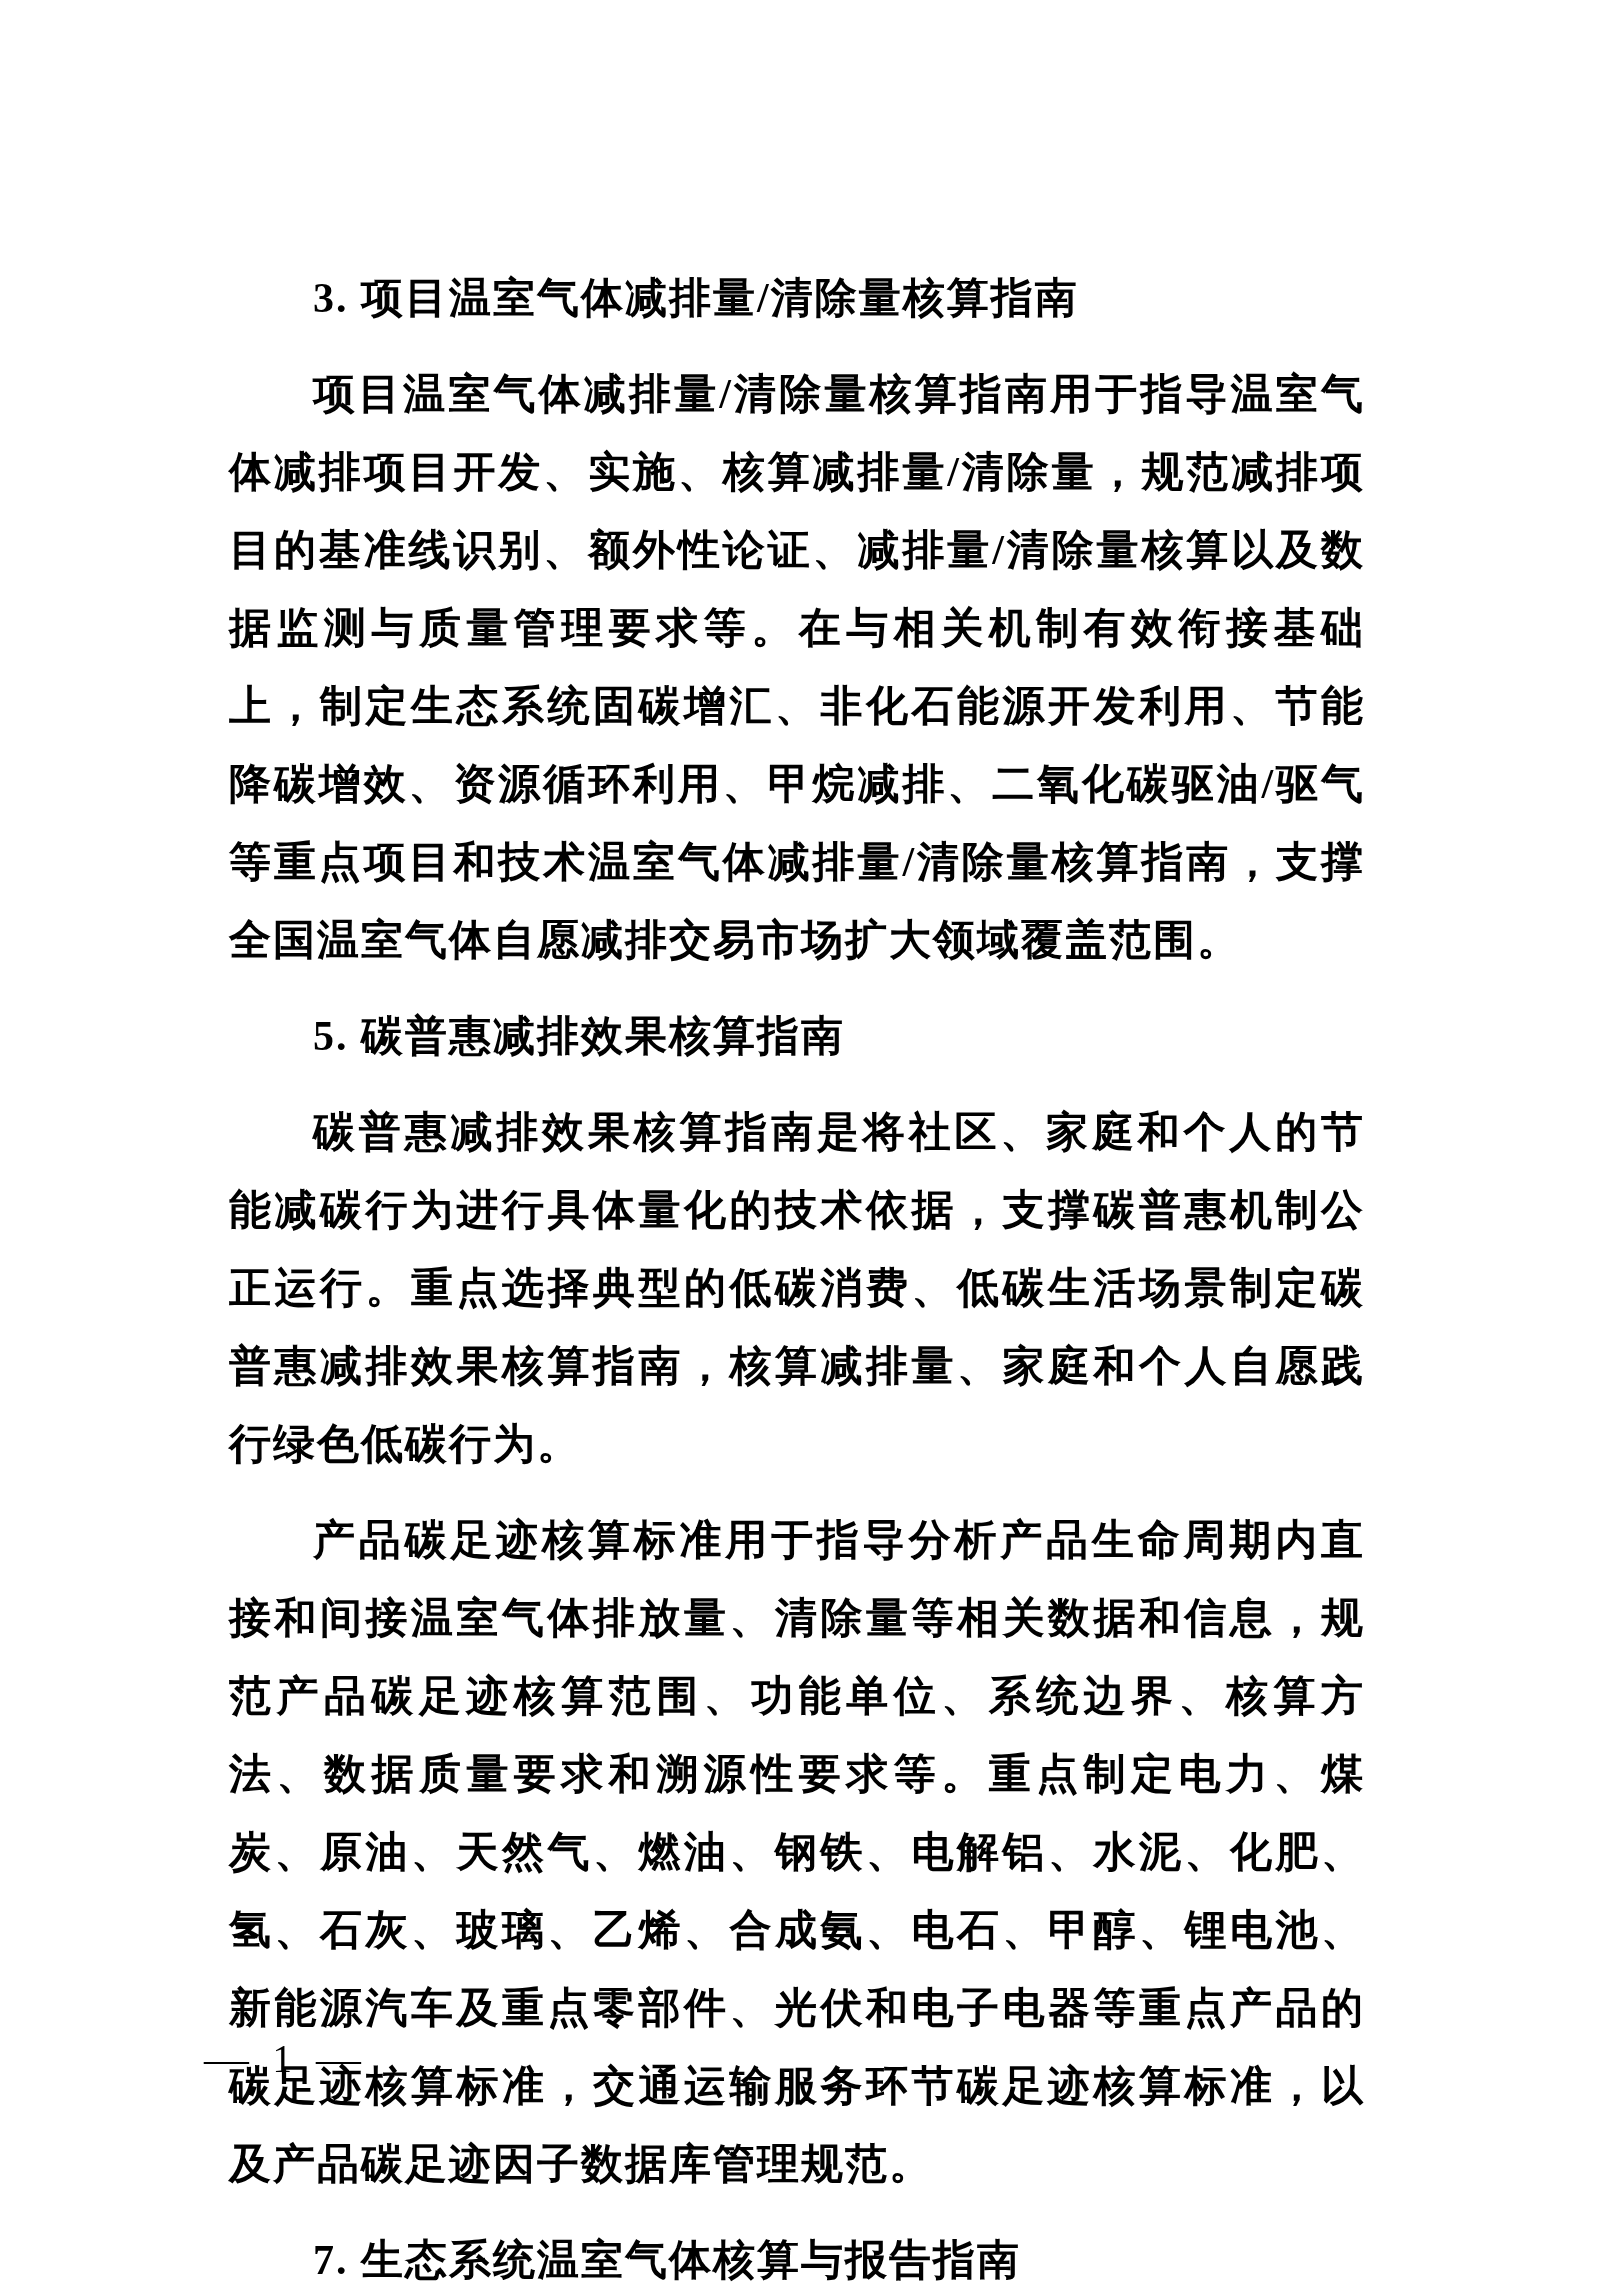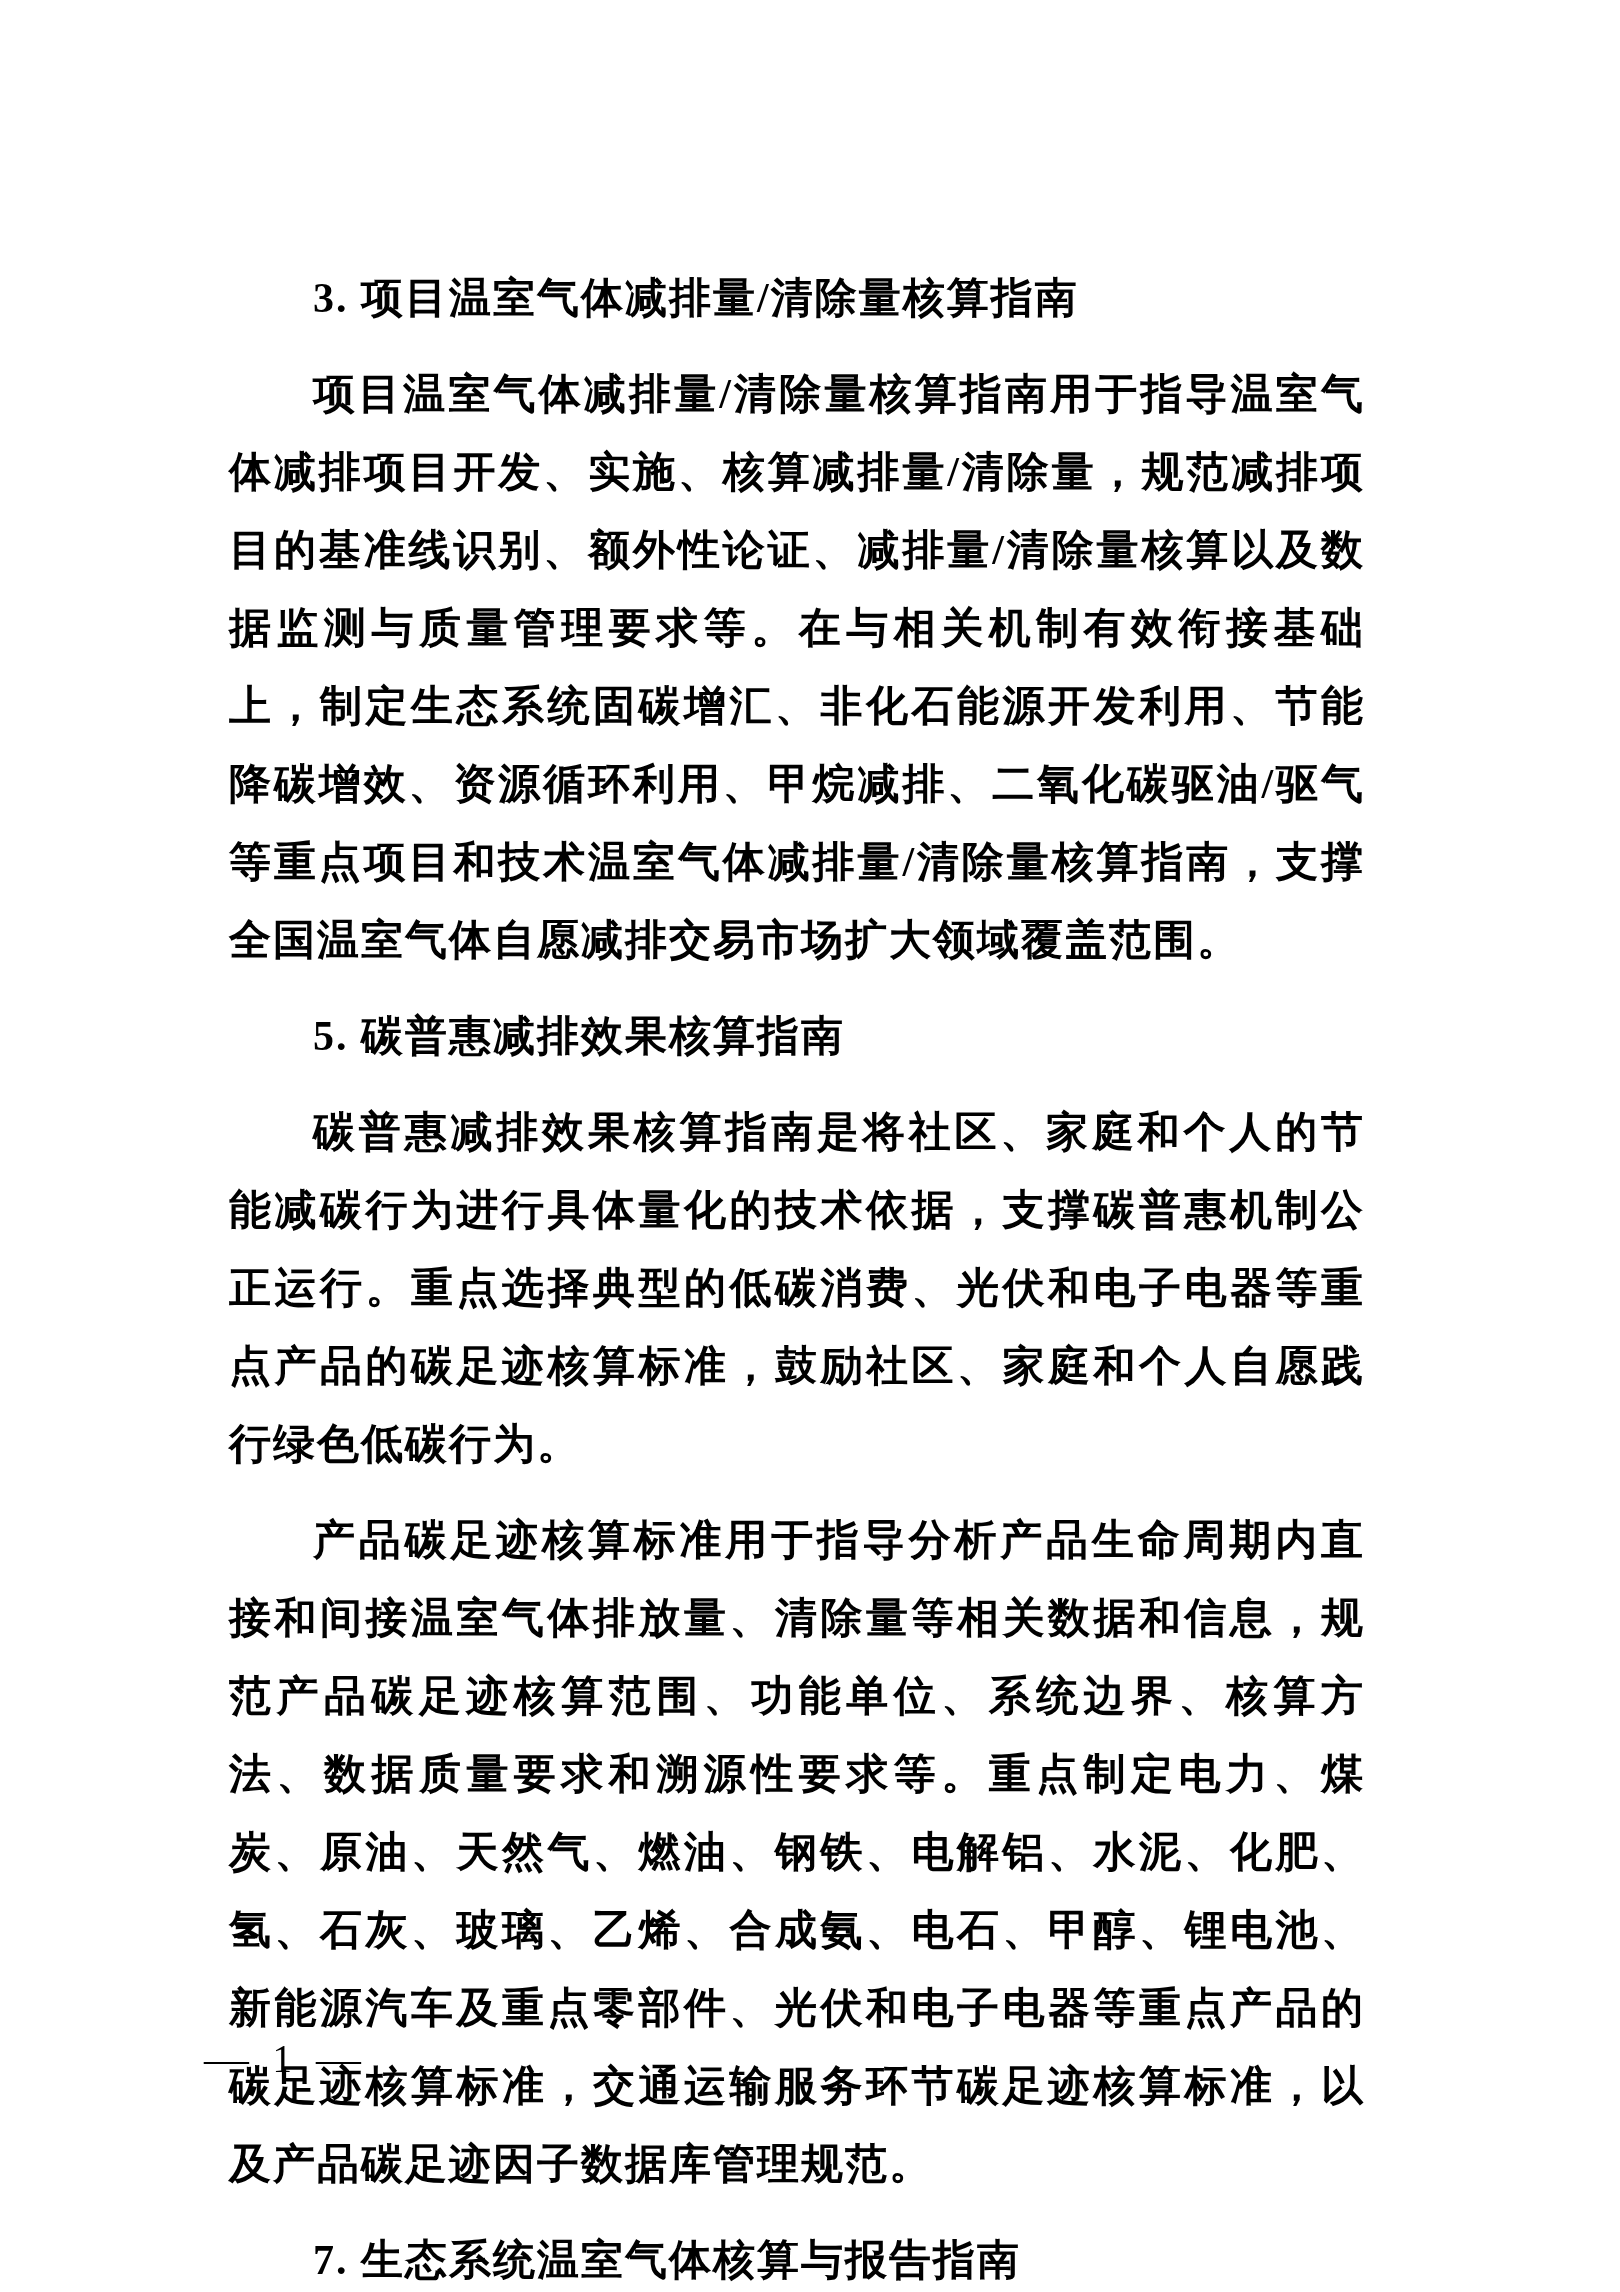--- a/index.html
+++ b/index.html
@@ -59,21 +59,21 @@
 </head>
 <body>
 
 <div class="page">
 
   <div class="content">
     <h3>3. 项目温室气体减排量/清除量核算指南</h3>
     <p>项目温室气体减排量/清除量核算指南用于指导温室气体减排项目开发、实施、核算减排量/清除量，规范减排项目的基准线识别、额外性论证、减排量/清除量核算以及数据监测与质量管理要求等。在与相关机制有效衔接基础上，制定生态系统固碳增汇、非化石能源开发利用、节能降碳增效、资源循环利用、甲烷减排、二氧化碳驱油/驱气等重点项目和技术温室气体减排量/清除量核算指南，支撑全国温室气体自愿减排交易市场扩大领域覆盖范围。</p>
 
     <h3>5. 碳普惠减排效果核算指南</h3>
-    <p>碳普惠减排效果核算指南是将社区、家庭和个人的节能减碳行为进行具体量化的技术依据，支撑碳普惠机制公正运行。重点选择典型的低碳消费、光伏和电子电器等重点产品的碳足迹核算标准，鼓励社区、家庭和个人自愿践行绿色低碳行为。</p>
+    <p>碳普惠减排效果核算指南是将社区、家庭和个人的节能减碳行为进行具体量化的技术依据，支撑碳普惠机制公正运行。重点选择典型的低碳消费、低碳生活场景制定碳普惠减排效果核算指南，核算减排量、家庭和个人自愿践行绿色低碳行为。</p>
 
     <p>产品碳足迹核算标准用于指导分析产品生命周期内直接和间接温室气体排放量、清除量等相关数据和信息，规范产品碳足迹核算范围、功能单位、系统边界、核算方法、数据质量要求和溯源性要求等。重点制定电力、煤炭、原油、天然气、燃油、钢铁、电解铝、水泥、化肥、氢、石灰、玻璃、乙烯、合成氨、电石、甲醇、锂电池、新能源汽车及重点零部件、光伏和电子电器等重点产品的碳足迹核算标准，交通运输服务环节碳足迹核算标准，以及产品碳足迹因子数据库管理规范。</p>
 
     <h3>7. 生态系统温室气体核算与报告指南</h3>
   </div>
 
   <div class="footer">
     <span class="dash">—</span>
     <span>1</span>
     <span class="dash">—</span>

